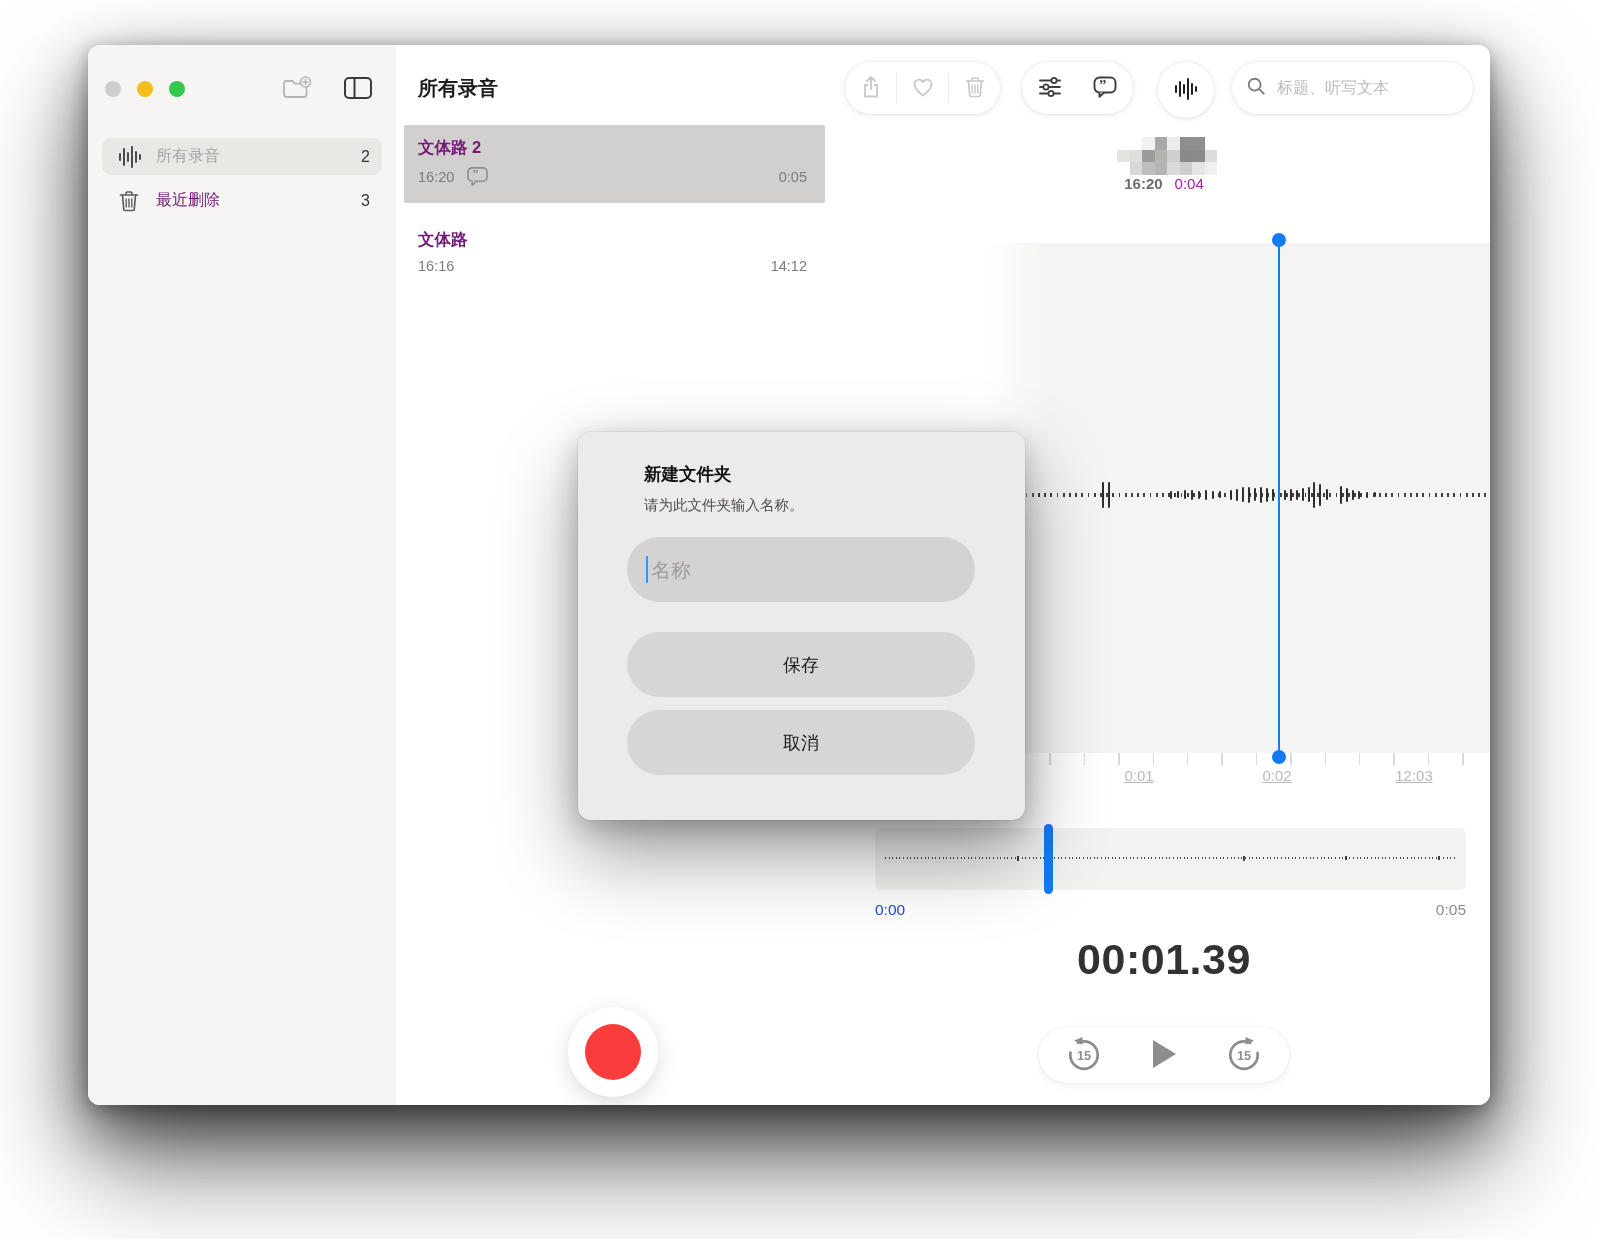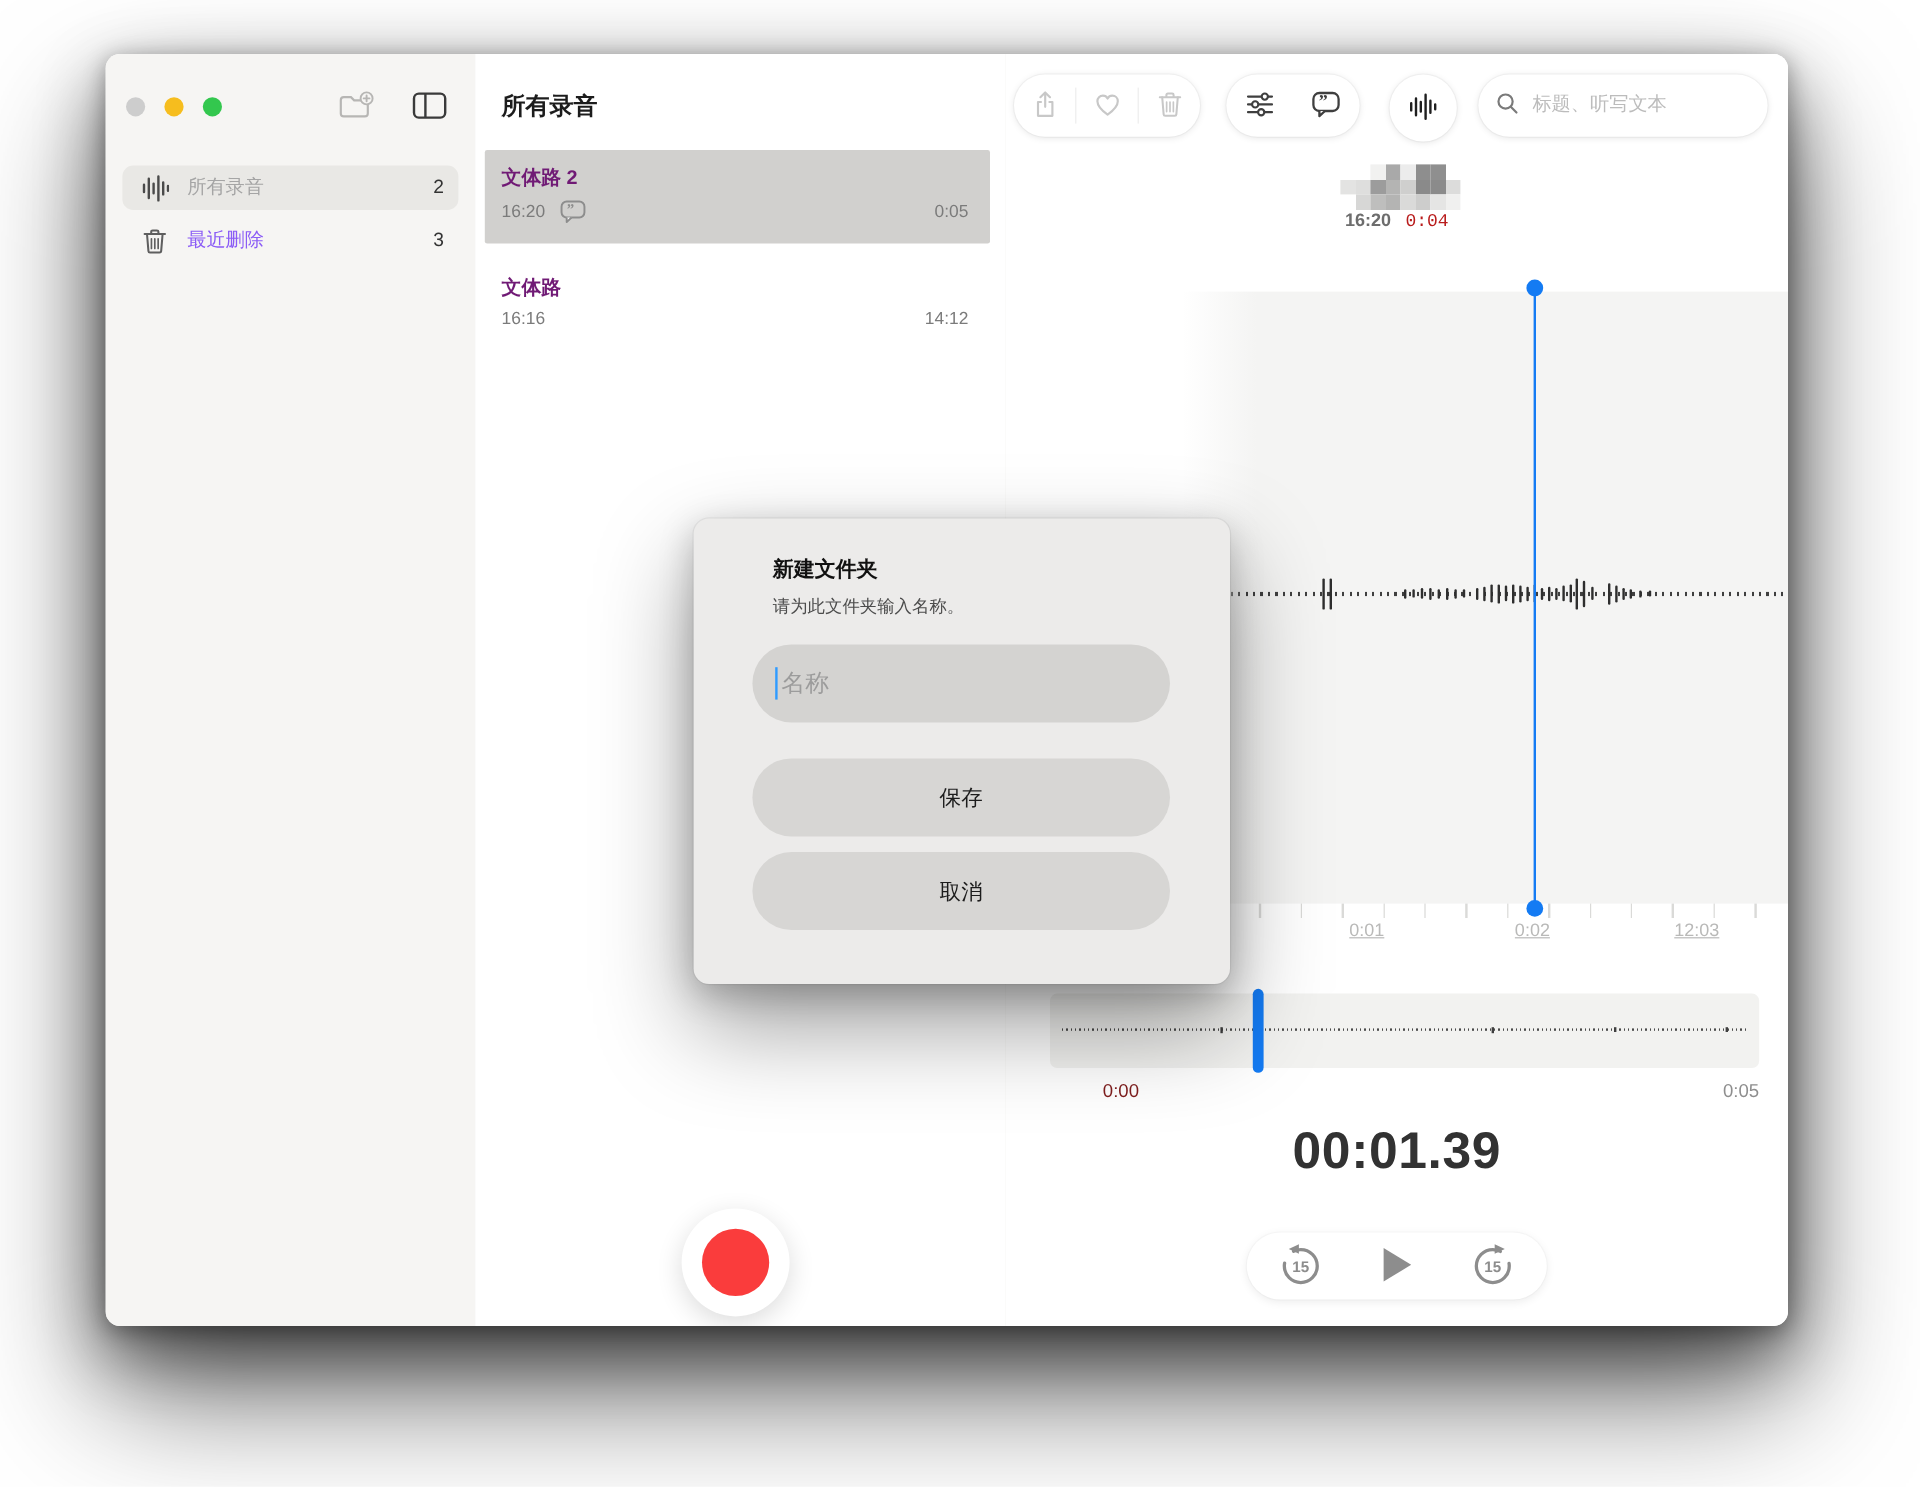--- a/index.html
+++ b/index.html
@@ -17,21 +17,21 @@
   .tl{width:16px;height:16px;border-radius:50%;display:block;}
   .icon-btn{position:absolute;background:none;border:none;padding:0;cursor:pointer;}
   .folder-btn{left:192px;top:30px;width:32px;height:28px;}
   .toggle-btn{left:255px;top:30px;width:30px;height:26px;}
   .side-list{position:absolute;left:14px;right:14px;top:93px;}
   .side-item{display:flex;align-items:center;height:37px;border-radius:9px;padding:0 12px 0 14px;margin-bottom:7px;}
   .side-item.selected{background:#e9e8e5;}
   .side-item .sicon{width:26px;display:flex;justify-content:center;margin-right:14px;}
   .side-label{font-size:16px;flex:1;}
   .side-label.dim{color:#a5a5a5;}
-  .side-label.dark{color:#8b5cf6;}
+  .side-label.dark{color:#701a75;}
   .side-count{font-size:16px;color:#333;}
 
   
   .list-panel{position:absolute;left:308px;top:0;width:442px;height:1060px;background:#fff;border-right:1px solid #ededeb;}
   .lp-title{position:absolute;left:22px;top:30px;font-size:20px;font-weight:700;color:#1c1c1c;margin:0;}
   .rows{position:absolute;left:0;right:0;top:80px;}
   .rec-row{position:relative;height:78px;}
   .rec-row.selected{background:#d1d0ce;margin:0 13px 0 8px;border-radius:2px;}
   .rec-row .r-in{position:absolute;left:14px;right:18px;top:12px;}
   .rec-row.plain .r-in{left:22px;right:31px;}
@@ -55,21 +55,21 @@
   .search-pill{left:394px;top:17px;width:241px;height:52px;border-radius:26px;padding:0 14px;box-sizing:border-box;}
   .search-input{border:none;outline:none;background:none;font-size:16px;color:#444;width:170px;margin-left:9px;font-family:inherit;}
   .search-input::placeholder{color:#bcbcbc;}
 
   
   .redacted{position:absolute;left:279px;top:92px;width:100px;height:38px;display:grid;
     grid-template-columns:repeat(8,12.5px);grid-template-rows:repeat(3,12.6px);}
   .redacted span{display:block;}
   .dt-times{position:absolute;left:0;right:0;top:130px;text-align:center;font-size:15px;}
   .dt-time{color:#6d6d6d;font-weight:700;}
-  .dt-dur{color:#b91c1c;margin-left:12px;font-family:Liberation Mono, monospace;}
+  .dt-dur{color:#a21caf;margin-left:12px;}
 
   
   .wave-area{position:absolute;left:147px;top:198px;width:505px;height:510px;
     background:linear-gradient(90deg,rgba(244,244,243,0) 0,#f4f4f3 62px);}
   .baseline{position:absolute;left:22px;right:0;top:250px;height:3.5px;
     background:repeating-linear-gradient(90deg,#3f3f3f 0 1.8px,transparent 1.8px 6.2px);
     -webkit-mask-image:linear-gradient(90deg,transparent,#000 30px);mask-image:linear-gradient(90deg,transparent,#000 30px);}
   .wbar{position:absolute;width:2.4px;background:#2e2e2e;border-radius:1px;}
   .ruler{position:absolute;left:147px;top:708px;width:505px;height:13px;}
   .tick{position:absolute;top:0;width:1.4px;height:12px;background:#dadad8;}
@@ -78,21 +78,21 @@
   .playhead-line{position:absolute;left:440px;top:195px;width:2.4px;height:517px;background:#147bf3;}
   .ph-dot{position:absolute;left:434px;width:14px;height:14px;border-radius:50%;background:#147bf3;}
   .ph-top{top:188px;} .ph-bottom{top:705px;}
 
   
   .scrubber{position:absolute;left:37px;top:783px;width:591px;height:62px;border-radius:6px;background:#f2f2f0;}
   .s-line{position:absolute;left:10px;right:10px;top:29px;height:2px;
     background:repeating-linear-gradient(90deg,#4a4a4a 0 1.1px,transparent 1.1px 3.6px);}
   .smark{position:absolute;width:2px;background:#3f3f3f;}
   .s-playhead{position:absolute;left:169px;top:-4px;width:9px;height:70px;border-radius:4.5px;background:#147bf3;}
-  .s-start{position:absolute;left:37px;top:856px;font-size:15.5px;color:#7f1d1d;margin-left:44px;}
+  .s-start{position:absolute;left:37px;top:856px;font-size:15.5px;color:#1d4ed8;}
   .s-end{position:absolute;left:528px;top:856px;width:100px;text-align:right;font-size:15.5px;color:#8e8e8e;}
 
   .elapsed{position:absolute;left:0;right:0;top:890px;text-align:center;font-size:43px;font-weight:700;color:#323232;letter-spacing:.5px;}
 
   .transport{left:201px;top:982px;width:250px;height:56px;border-radius:28px;justify-content:space-between;padding:0 26px;box-sizing:border-box;
     box-shadow:0 0 0 1px rgba(0,0,0,.02),0 2px 8px rgba(0,0,0,.08);}
   .t-btn{background:none;border:none;padding:0;cursor:pointer;display:flex;text-align:center;}
 
   
   .dialog{position:absolute;left:578px;top:432px;width:447px;height:388px;background:#ecebea;border-radius:13px;

